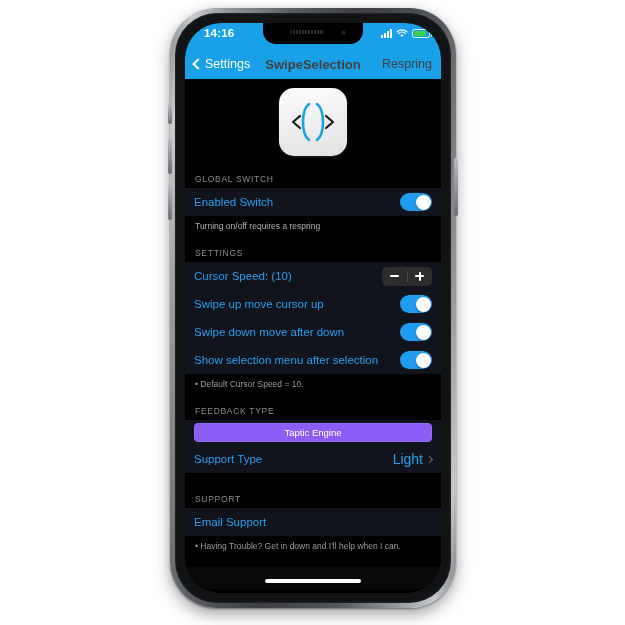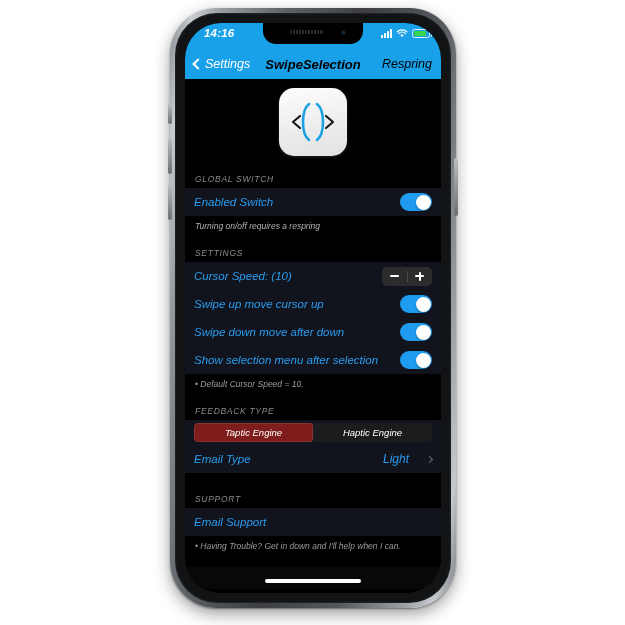--- a/index.html
+++ b/index.html
@@ -2,21 +2,21 @@
 <html><head>
 <meta charset="utf-8">
 <style>
   * { box-sizing: border-box; margin: 0; padding: 0; }
   html, body {
     width: 625px; height: 625px;
     background: #ffffff;
     font-family: "Liberation Sans", sans-serif;
     overflow: hidden;
   }
-  #stage { position: relative; width: 625px; height: 625px; background: #fff; font-style: italic; }
+  #stage { position: relative; width: 625px; height: 625px; background: #fff; }
 
   
   .device {
     position: absolute;
     left: 170px; top: 8px;
     width: 286px; height: 600px;
     border-radius: 46px;
     background: linear-gradient(100deg,#7e8186 0%, #c9ccd0 6%, #96999e 14%, #5d6065 30%,
                                 #3c3e42 50%, #55585d 70%, #9a9da2 86%, #c5c8cc 94%, #74777c 100%);
     box-shadow: 0 6px 16px rgba(0,0,0,.38), 0 1px 2px rgba(0,0,0,.4);
@@ -96,23 +96,23 @@
     height: 30px; background:#18a0e8;
     display:flex; align-items:center; justify-content:space-between;
     padding: 0 9px; position:relative;
   }
   .nav-back { display:flex; align-items:center; gap:2px; cursor:pointer; }
   .chev-left { width:8px; height:8px; border-left:2px solid #fff; border-bottom:2px solid #fff;
                transform: rotate(45deg); margin-right:1px; }
   .nav-back span { font-size:12.5px; color:#fff; }
   .nav-title {
     position:absolute; left:50%; transform:translateX(-50%);
-    font-size:13px; font-weight:bold; color:#000000;
-  }
-  .nav-right { font-size:12.5px; color:#000000; cursor:pointer; }
+    font-size:13px; font-weight:bold; color:#404040;
+  }
+  .nav-right { font-size:12.5px; color:#404040; cursor:pointer; }
 
   
   .content { position:absolute; left:0; right:0; top:56px; bottom:0; background:#000; overflow:hidden; }
 
   .hero { height:86px; display:flex; align-items:center; justify-content:center; }
   .app-icon {
     width:68px; height:68px; border-radius:15px;
     background: linear-gradient(170deg,#fdfdfd,#ececec 60%, #e2e2e2);
     box-shadow: 0 1px 3px rgba(255,255,255,.15);
     position:relative;
@@ -123,21 +123,21 @@
     padding: 9px 10px 4px 10px;
     font-size: 8.5px; letter-spacing: .7px;
     color:#8c8c92; text-transform:uppercase;
   }
   .group { background:#12141d; }
   .row {
     height:28px; display:flex; align-items:center;
     padding: 8px 9px; position:relative;
   }
   .row-label { font-size:11.5px; color:#2a9cf0; flex:1; }
-  .row-value { font-size:12px; color:#2a9cf0; margin-right:18px; }
+  .row-value { font-size:14px; color:#2a9cf0; margin-right:4px; }
   .chev-right { width:5px; height:5px; border-top:1.6px solid #6f7076; border-right:1.6px solid #6f7076;
                 transform: rotate(45deg); }
 
   .footnote { padding: 5px 10px 7px 10px; font-size:8.5px; color:#9a9aa0; line-height:1.3; }
   .footnote.plain { color:#b0b0b6; }
 
   
   .toggle {
     width:32px; height:18px; border-radius:9px; background:#1f9bf0; position:relative; flex:none;
   }
@@ -158,21 +158,21 @@
   .plus::after { top:0; left:3.7px; height:9px; width:1.6px; }
 
   
   .segmented {
     display:flex; background:#1c1c1e; height:19px; margin:0; border-radius:4px; overflow:hidden;
   }
   .seg {
     flex:1; display:flex; align-items:center; justify-content:center;
     font-size:9.5px; color:#fff; cursor:pointer;
   }
-  .seg.active { background:#7f1d1d; border-radius:4px; box-shadow: inset 0 0 0 .5px rgba(255,255,255,.2); }
+  .seg.active { background:#8b5cf6; border-radius:4px; box-shadow: inset 0 0 0 .5px rgba(255,255,255,.2); }
 
   .home-indicator {
     position:absolute; left:50%; transform:translateX(-50%); bottom:10px;
     width:96px; height:4px; border-radius:2px; background:#fff;
   }
   .ghost-row { height:22px; background:#0d0e12; margin-top:8px; opacity:.55; }
 </style>
 </head>
 <body>
 
@@ -277,25 +277,24 @@
                   </div>
               </div>
             </div>
             <div class="footnote">• Default Cursor Speed = 10.</div>
 
             <div class="sec-header">FEEDBACK TYPE</div>
             <div class="group">
               <div class="row" style="height:25px;">
                 <div class="segmented" style="flex:1;">
                   <div class="seg active">Taptic Engine</div>
-                  <div class="seg">Haptic Engine</div>
                 </div>
               </div>
               <div class="row">
-                <div class="row-label">Email Type</div>
+                <div class="row-label">Support Type</div>
                 <div class="row-value">Light</div>
                 <span class="chev-right"></span>
               </div>
             </div>
             <div class="footnote"></div>
 
             <div class="sec-header">SUPPORT</div>
             <div class="group">
               <div class="row">
                 <div class="row-label">Email Support</div>

